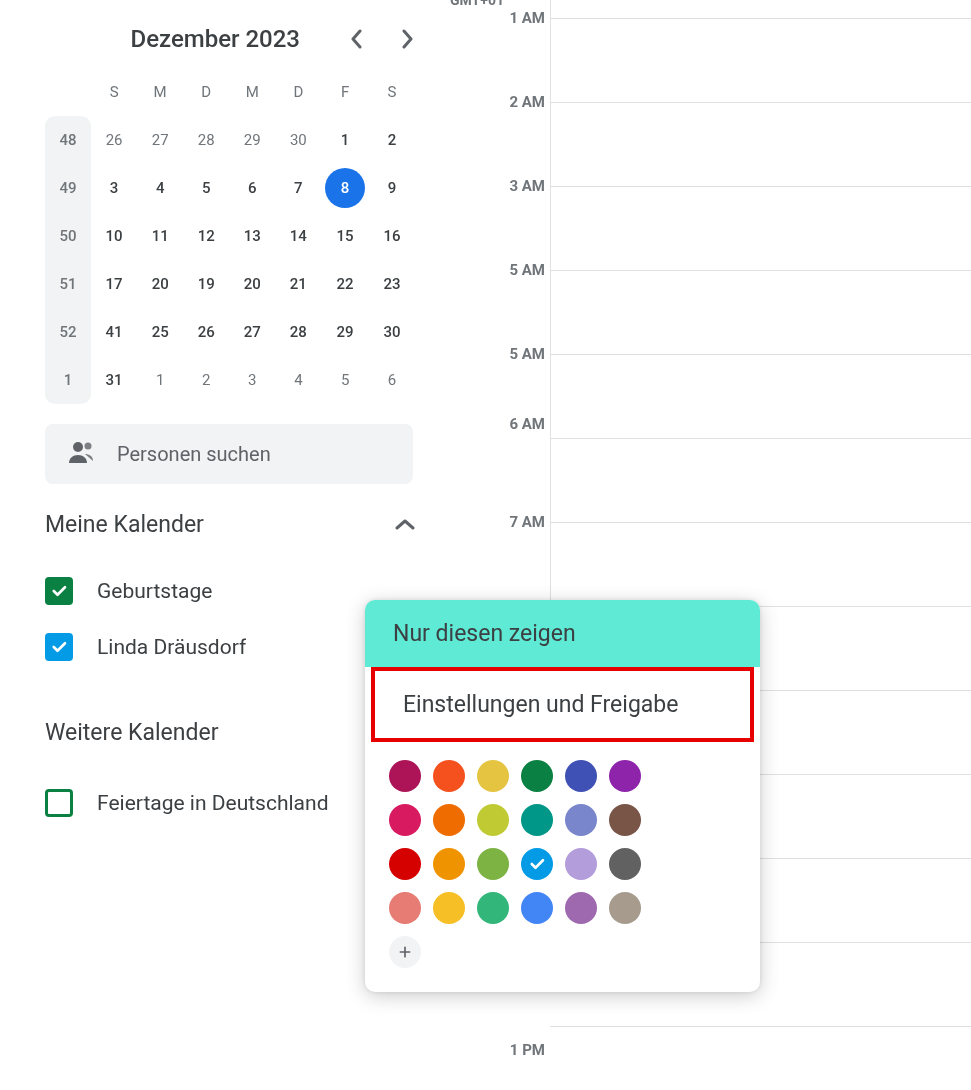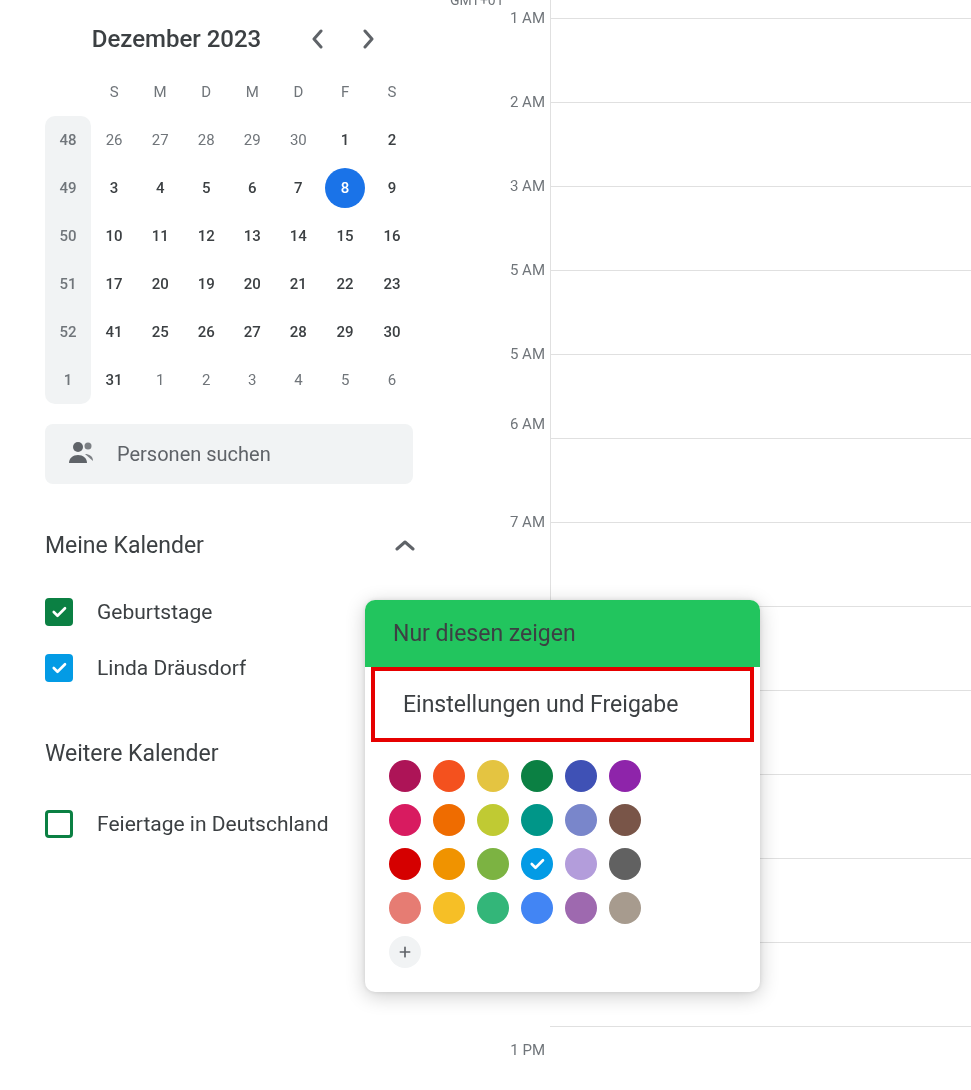--- a/index.html
+++ b/index.html
@@ -13,21 +13,21 @@
     position: relative;
   }
   .sidebar {
     width: 430px;
     padding: 0 0 0 45px;
     float: left;
   }
   .month-header {
     display: flex;
     align-items: center;
-    justify-content: center;
+    justify-content: flex-end;
     padding: 25px 10px 15px 8px;
     gap: 44px;
   }
   .month-title {
     font-size: 24px;
     font-weight: 500;
     color: #3c4043;
   }
   .nav-arrows { display: flex; gap: 28px; }
   .nav-arrow {
@@ -66,21 +66,21 @@
     width: 368px;
     display: flex;
     align-items: center;
     padding: 0 22px;
     gap: 20px;
     color: #5f6368;
   }
   .search-box .ph { font-size: 20px; color: #5f6368; }
   .section-header {
     display: flex; align-items: center; justify-content: space-between;
-    margin-top: 48px; padding-right: 15px;
+    margin-top: 27px; padding-right: 15px;
     cursor: pointer;
   }
   .section-header h3 { font-size: 23px; font-weight: 400; color: #3c4043; }
   .chev { color: #5f6368; }
   .cal-list { margin-top: 25px; }
   .cal-item {
     display: flex; align-items: center; gap: 24px;
     padding: 14px 0; font-size: 21px;
   }
   .chk {
@@ -94,20 +94,21 @@
   }
   .cal-label { white-space: nowrap; overflow: hidden; }
   .section-header.other { margin-top: 40px; }
   .plus-icon { color: #5f6368; font-size: 30px; }
 
   
   .timeline {
     margin-left: 440px;
     position: relative;
     height: 783px;
+    font-weight: bold;
   }
   .gmt {
     position: absolute; top: -8px; left: 10px;
     color: #70757a; font-size: 14px;
   }
   .tline {
     position: absolute; left: 110px; right: 0;
     border-top: 1px solid #e0e0e0;
   }
   .tlabel {
@@ -131,21 +132,21 @@
     box-shadow: 0 4px 20px rgba(0,0,0,0.2), 0 0 4px rgba(0,0,0,0.1);
     overflow: hidden;
     z-index: 10;
   }
   .ctx-item {
     padding: 20px 28px;
     font-size: 23px;
     color: #3c4043;
     cursor: pointer;
   }
-  .ctx-item.hover { background: #22c55e; }
+  .ctx-item.hover { background: #5eead4; }
   .ctx-highlight {
     border: 4px solid #e60000;
     margin: 0 6px;
   }
   .color-grid {
     padding: 18px 24px 24px 24px;
     display: grid;
     grid-template-columns: repeat(6, 32px);
     gap: 12px;
   }

